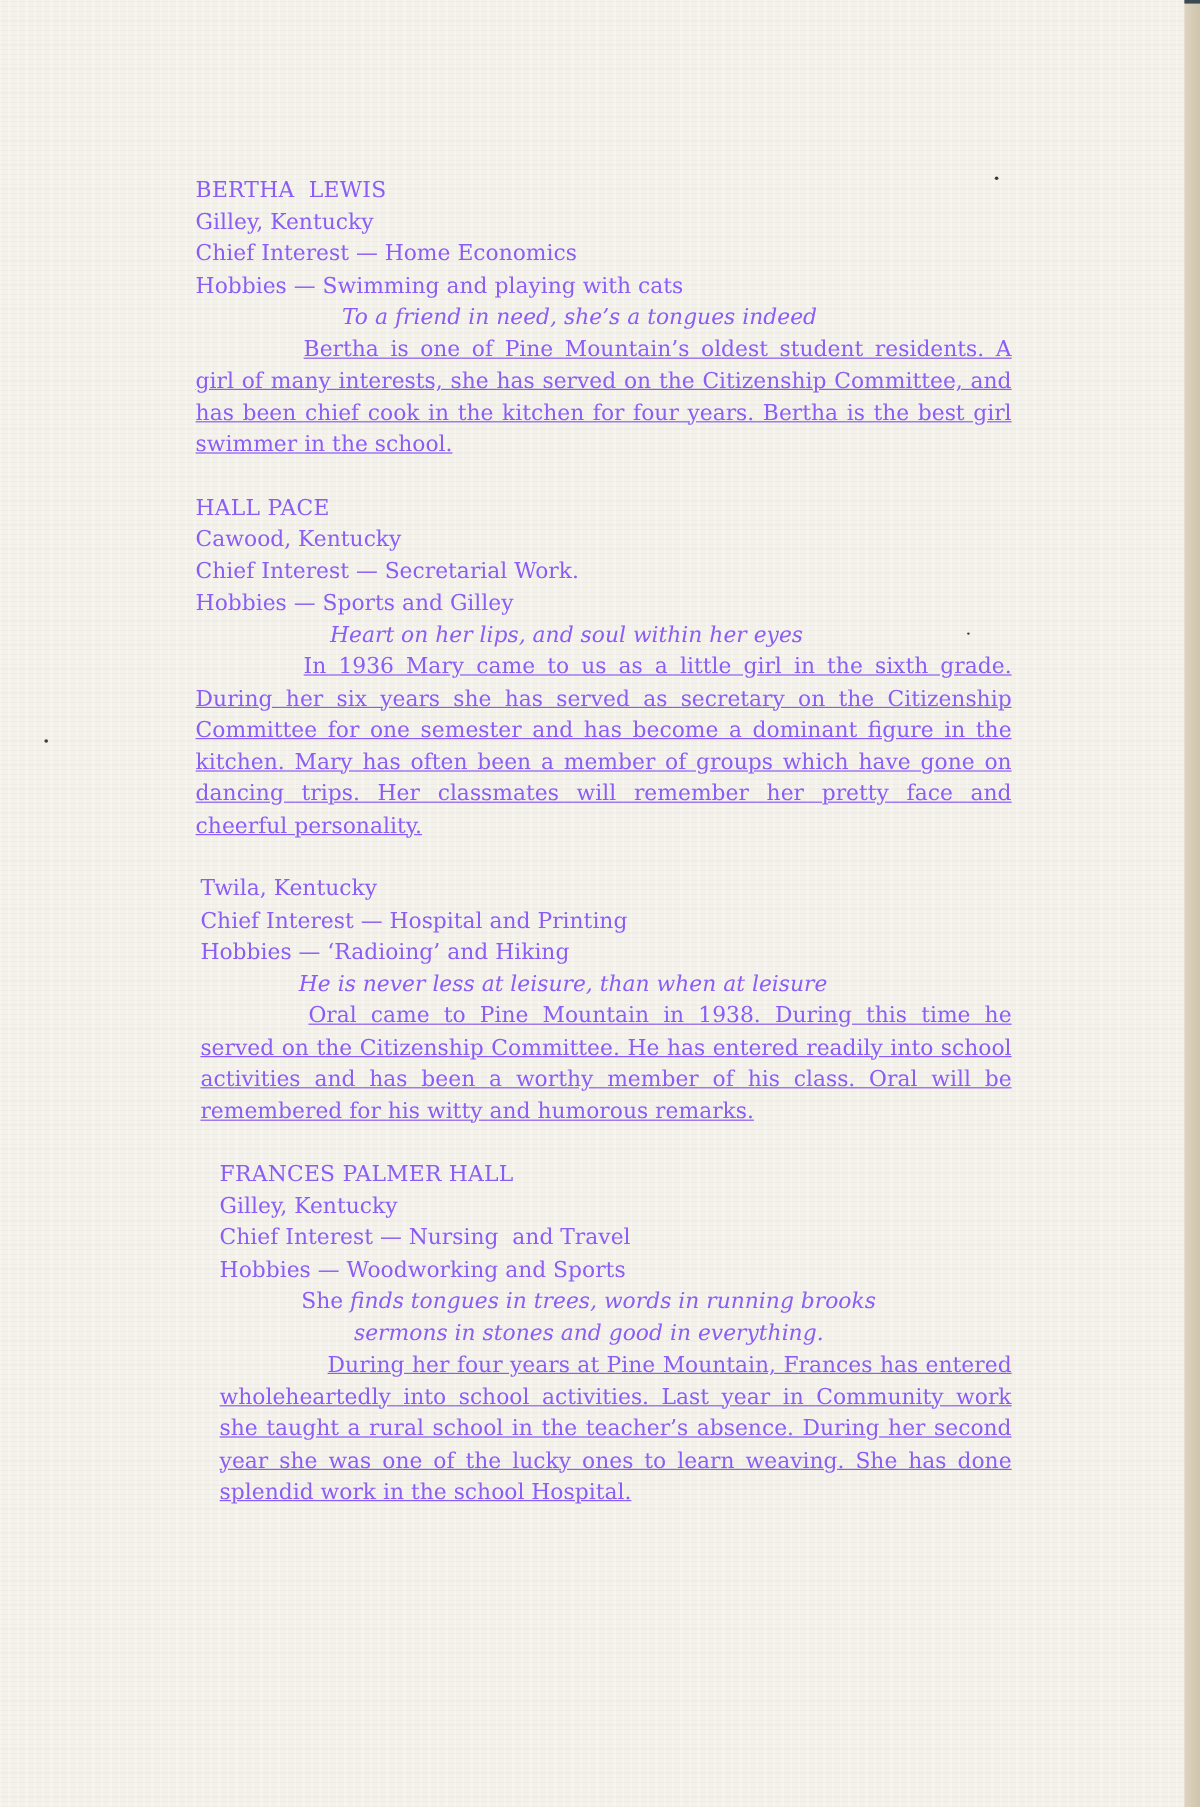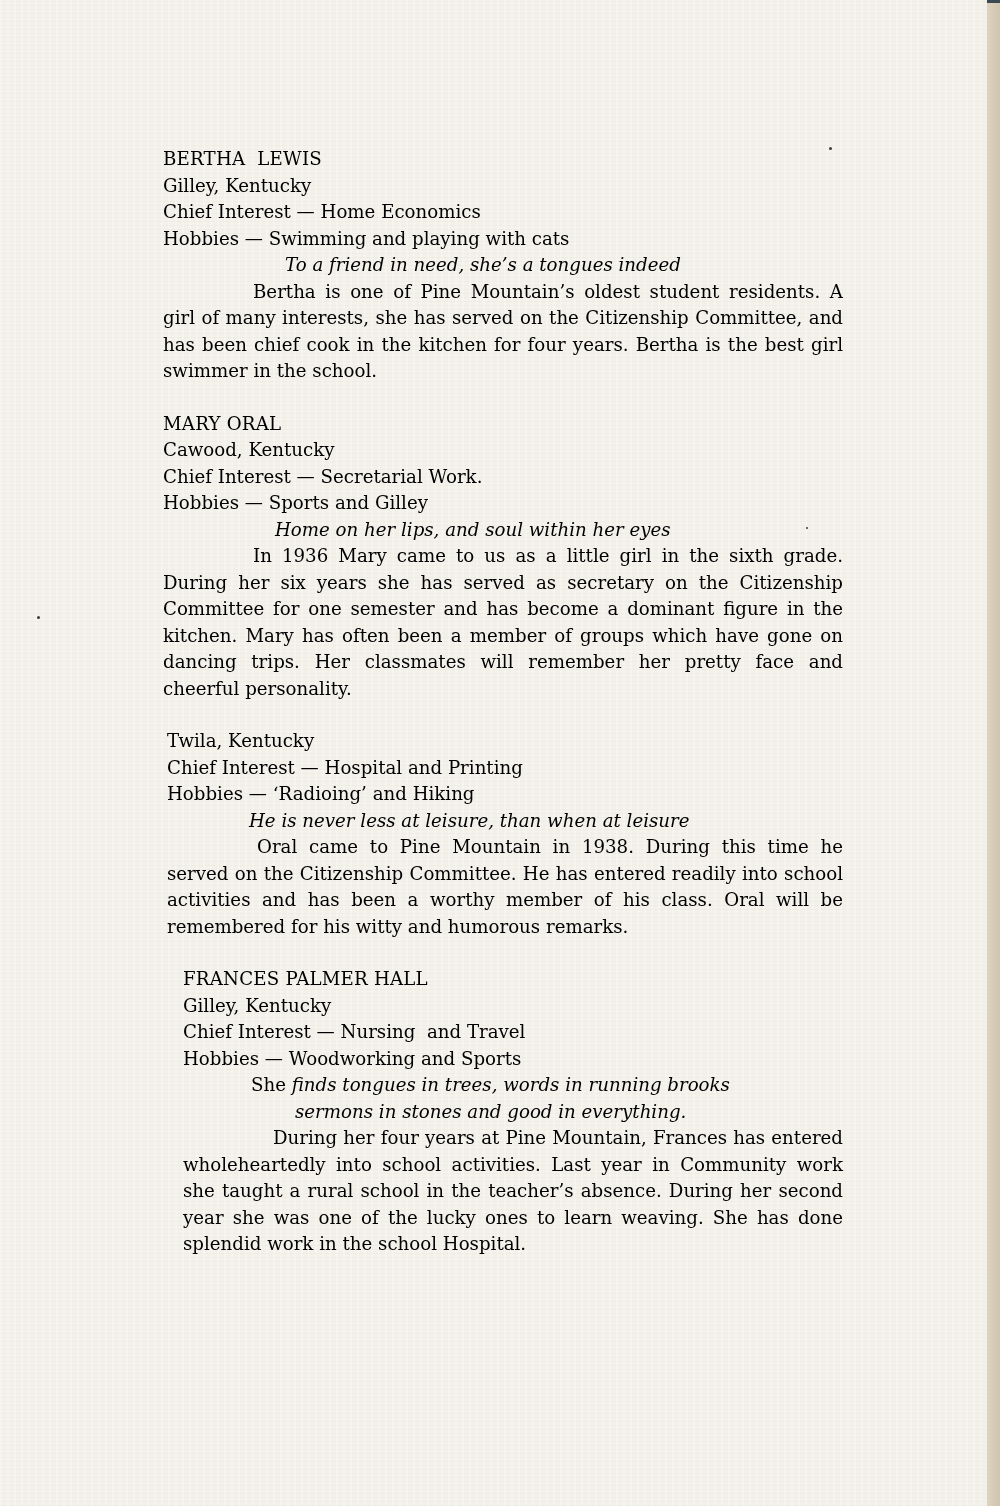--- a/index.html
+++ b/index.html
@@ -21,29 +21,29 @@
     width: 13px; height: 1506px;
     background: linear-gradient(90deg, #ddd3bf, #cfc4ad);
   }
   .edge-top-dark {
     position: absolute; right: 0; top: 0; width: 13px; height: 3px; background: #3a4a55;
   }
   .content {
     position: absolute;
     left: 163px; top: 146px; width: 680px;
     font-family: "DejaVu Serif", serif;
-    color: #000000;
+    color: #8b5cf6;
     font-size: 18.2px;
     line-height: 26.5px;
   }
   .entry { margin-bottom: 26px; }
   .entry .name { letter-spacing: 0.2px; }
   .entry .line { white-space: nowrap; }
   .entry .quote { font-style: italic; white-space: nowrap; }
-  .entry .bio { text-align: justify; text-align-last: left; }
+  .entry .bio { text-align: justify; text-align-last: left; text-decoration: underline; }
   .indent { display: inline-block; width: 90px; }
   .mark {
     position: absolute; width: 3px; height: 3px; border-radius: 50%; background: #3c3a36;
   }
 </style>
 </head>
 <body>
 
 <div class="page">
   <span class="mark" style="left:829px;top:147px"></span>
@@ -58,25 +58,25 @@
   <div class="entry">
     <div class="line name" style="white-space:pre">BERTHA  LEWIS</div>
     <div class="line">Gilley, Kentucky</div>
     <div class="line"><span>Chief Interest — </span><span>Home Economics</span></div>
     <div class="line"><span>Hobbies — </span><span>Swimming and playing with cats</span></div>
     <div class="quote" style="padding-left:122px">To a friend in need, she’s a tongues indeed</div>
     <div class="bio"><span class="indent"></span><span>Bertha is one of Pine Mountain’s oldest student residents. A girl of many interests, she has served on the Citizenship Committee, and has been chief cook in the kitchen for four years. Bertha is the best girl swimmer in the school.</span></div>
   </div>
 
   <div class="entry">
-    <div class="line name">MARY ORAL</div>
+    <div class="line name">HALL PACE</div>
     <div class="line">Cawood, Kentucky</div>
     <div class="line"><span>Chief Interest — </span><span>Secretarial Work.</span></div>
     <div class="line"><span>Hobbies — </span><span>Sports and Gilley</span></div>
-    <div class="quote" style="padding-left:112px">Home on her lips, and soul within her eyes</div>
+    <div class="quote" style="padding-left:112px">Heart on her lips, and soul within her eyes</div>
     <div class="bio"><span class="indent"></span><span>In 1936 Mary came to us as a little girl in the sixth grade. During her six years she has served as secretary on the Citizenship Committee for one semester and has become a dominant figure in the kitchen. Mary has often been a member of groups which have gone on dancing trips. Her classmates will remember her pretty face and cheerful personality.</span></div>
   </div>
 
   <div class="entry" style="margin-left:4px">
     <div class="line">Twila, Kentucky</div>
     <div class="line"><span>Chief Interest — </span><span>Hospital and Printing</span></div>
     <div class="line"><span>Hobbies — </span><span>‘Radioing’ and Hiking</span></div>
     <div class="quote" style="padding-left:82px">He is never less at leisure, than when at leisure</div>
     <div class="bio"><span class="indent"></span><span>Oral came to Pine Mountain in 1938. During this time he served on the Citizenship Committee. He has entered readily into school activities and has been a worthy member of his class. Oral will be remembered for his witty and humorous remarks.</span></div>
   </div>

